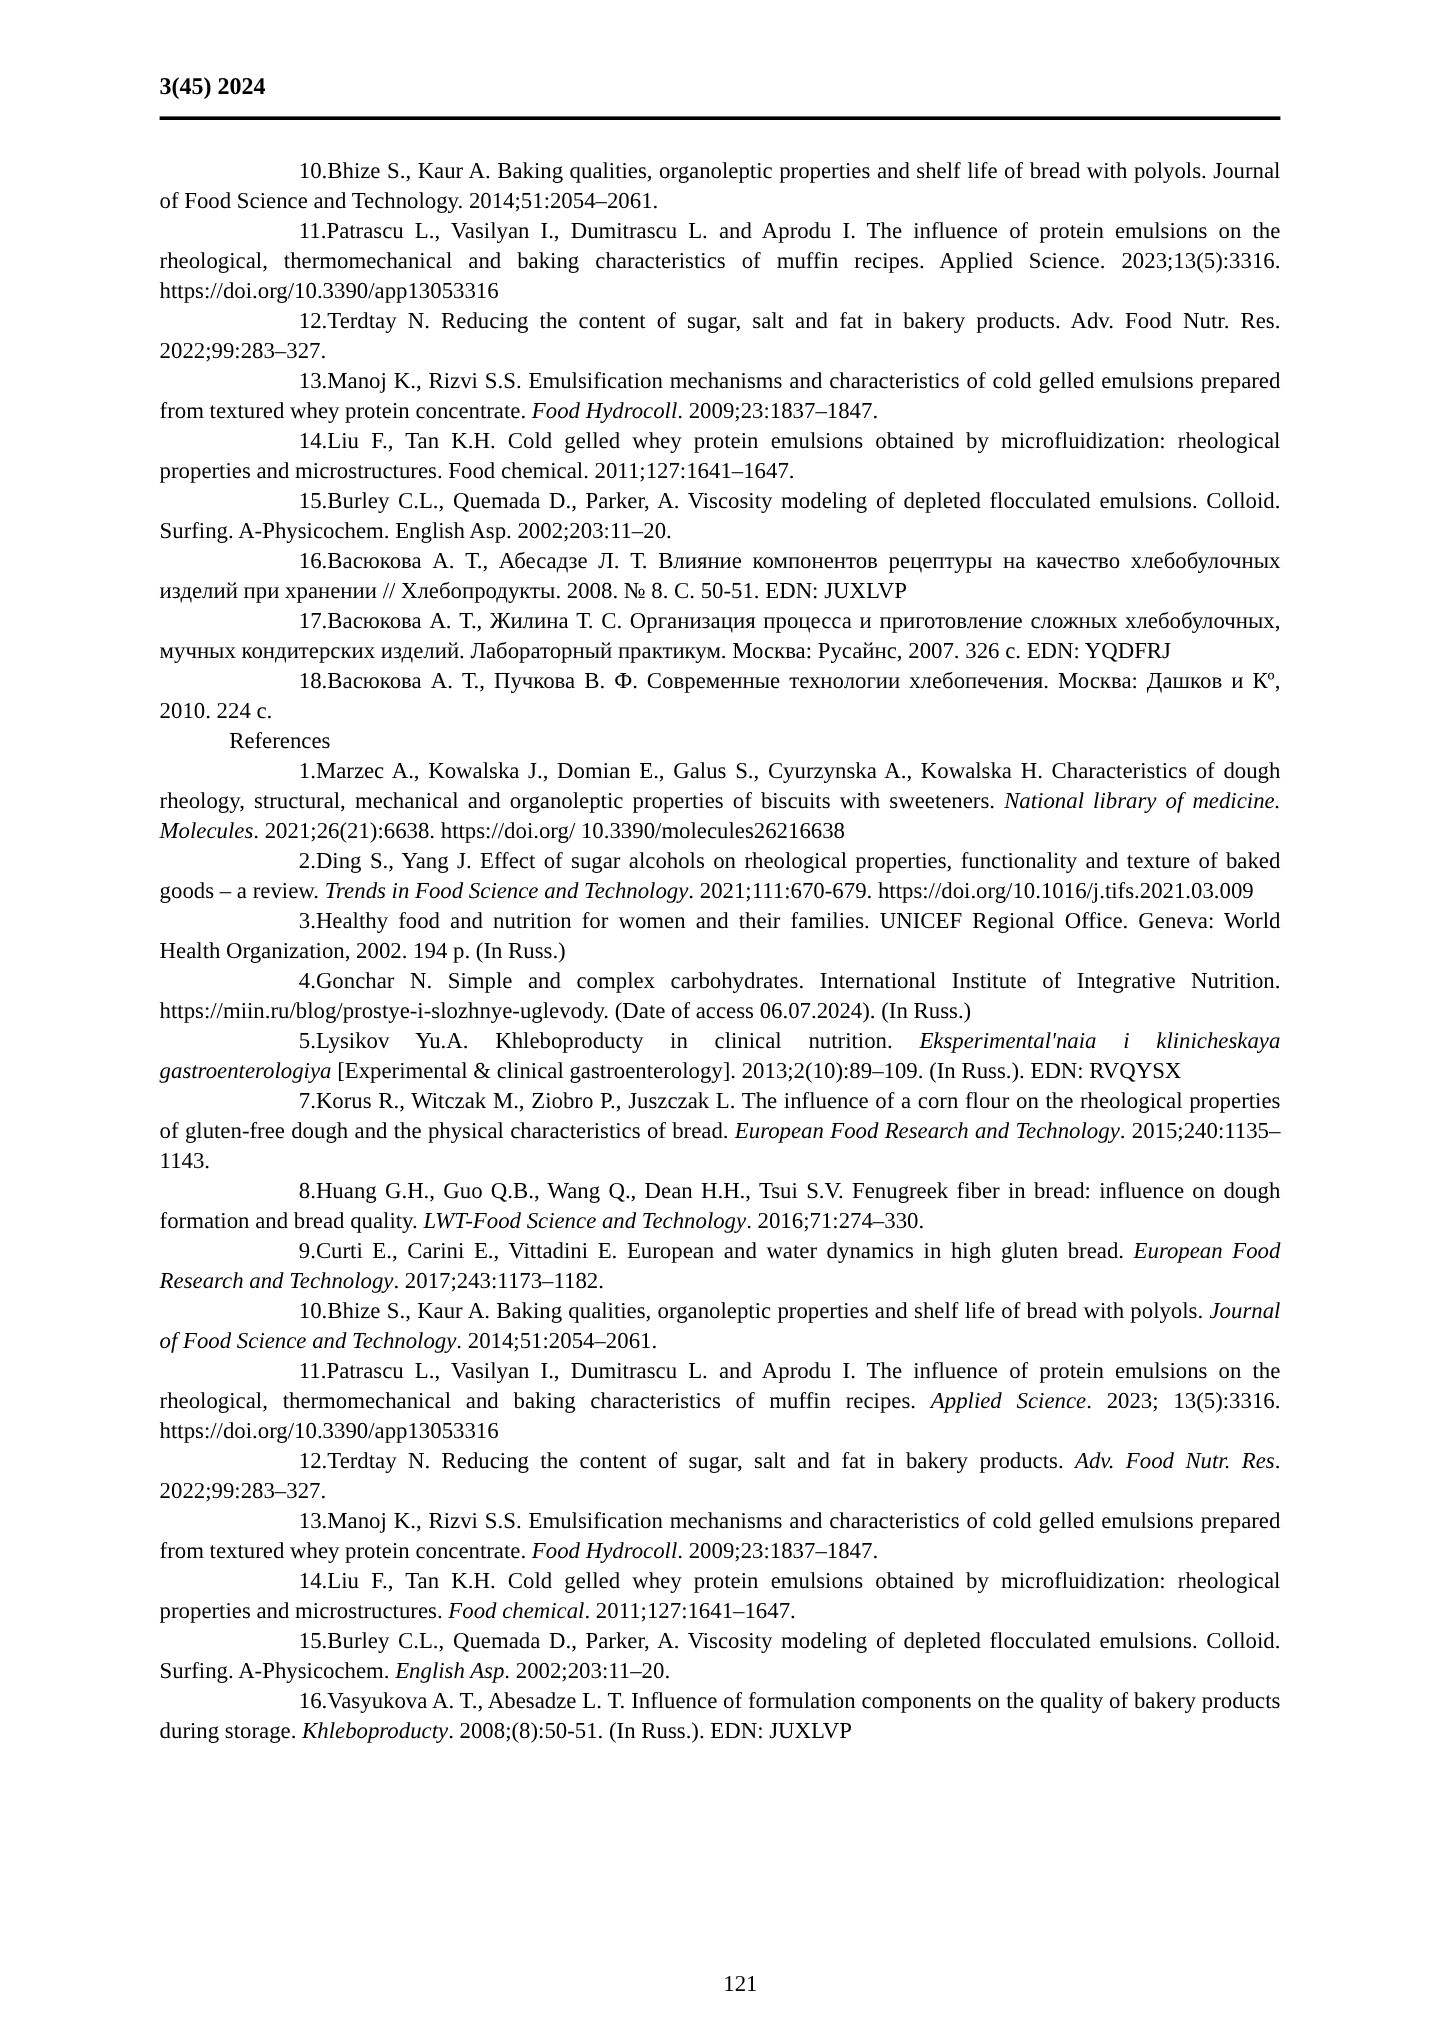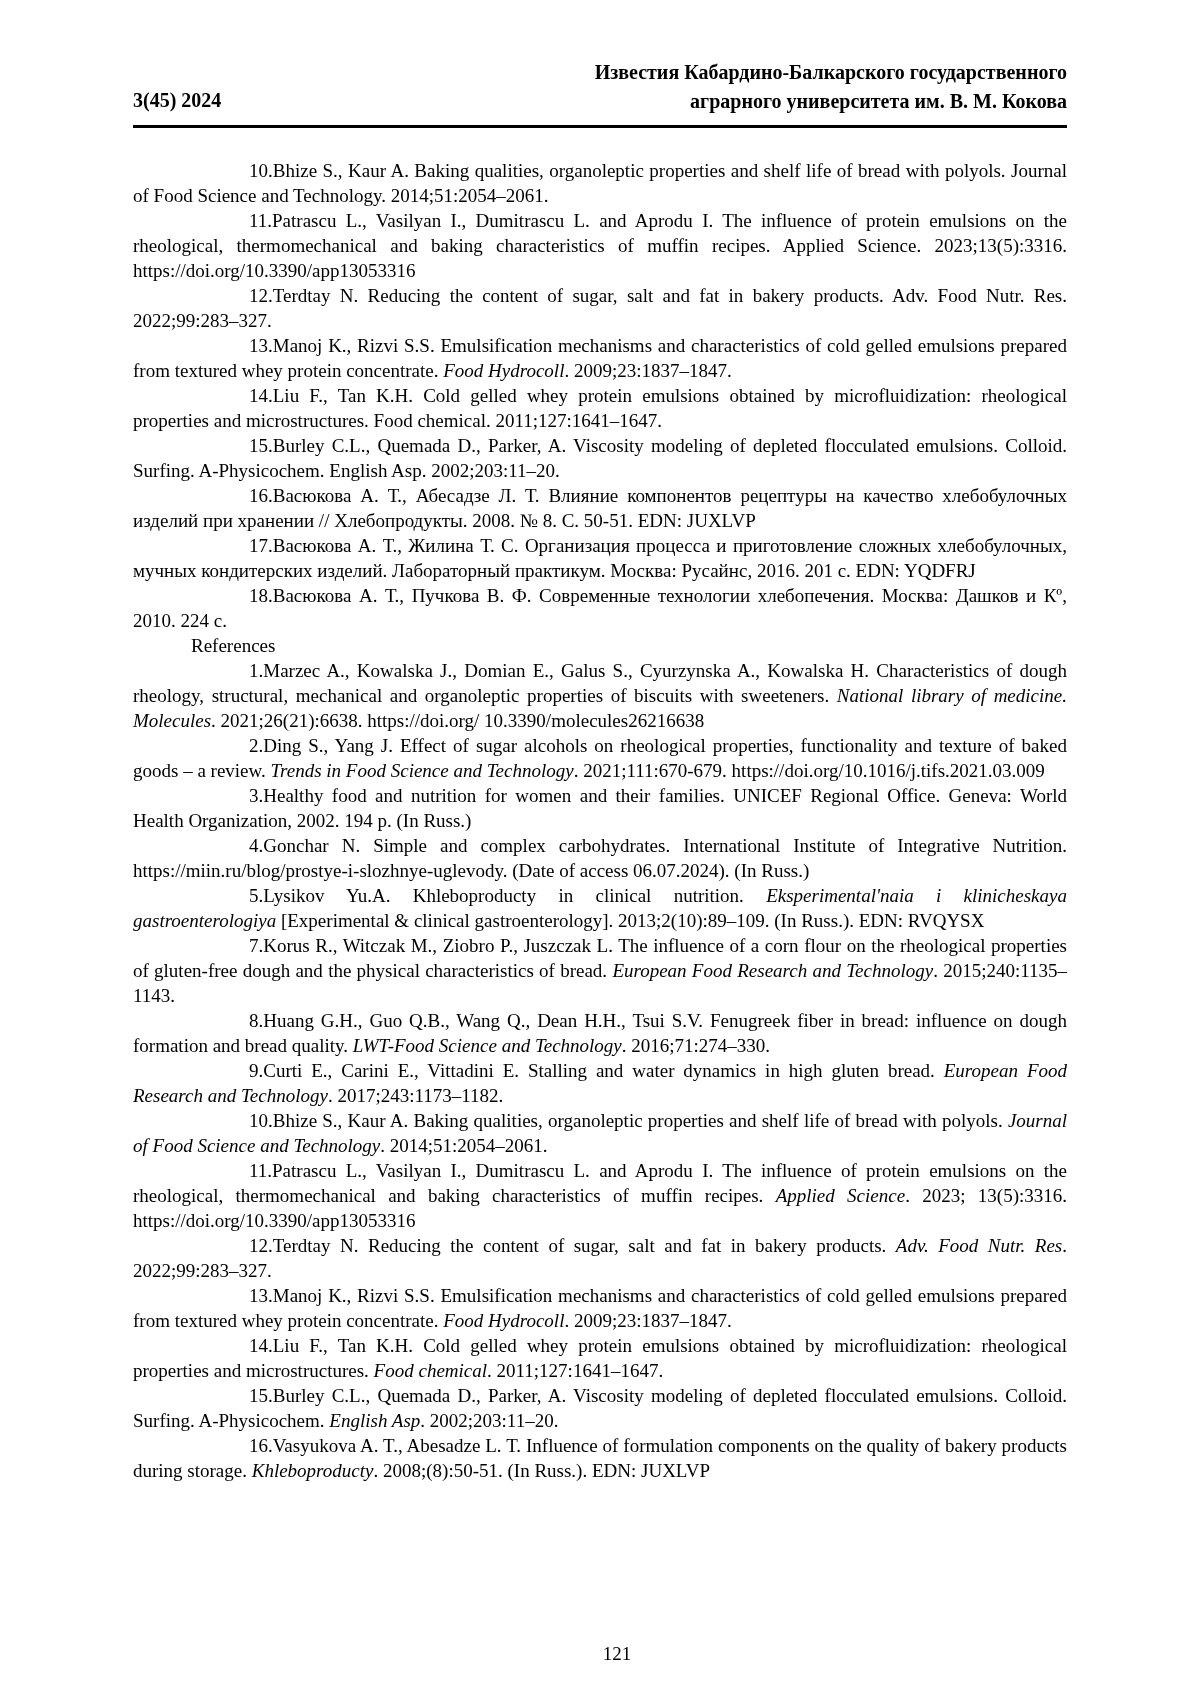--- a/index.html
+++ b/index.html
@@ -76,52 +76,48 @@
   }
 </style>
 </head>
 <body>
 
 <div class="page">
 
   <header>
     <div class="header-row">
       <div class="issue">3(45) 2024</div>
-      <div class="journal">
-        <div>Известия Кабардино-Балкарского государственного</div>
-        <div>аграрного университета им. В. М. Кокова</div>
-      </div>
     </div>
     <hr class="header-rule">
   </header>
 
   <main>
     <div id="list-continued">
         <p class="ref"><span class="num">10.</span><span>Bhize S., Kaur A. Baking qualities, organoleptic properties and shelf life of bread with polyols. Journal of Food Science and Technology. 2014;51:2054–2061.</span></p>
         <p class="ref"><span class="num">11.</span><span>Patrascu L., Vasilyan I., Dumitrascu L. and Aprodu I. The influence of protein emulsions on the rheological, thermomechanical and baking characteristics of muffin recipes. Applied Science. 2023;13(5):3316. https://doi.org/10.3390/app13053316</span></p>
         <p class="ref"><span class="num">12.</span><span>Terdtay N. Reducing the content of sugar, salt and fat in bakery products. Adv. Food Nutr. Res. 2022;99:283–327.</span></p>
         <p class="ref"><span class="num">13.</span><span>Manoj K., Rizvi S.S. Emulsification mechanisms and characteristics of cold gelled emulsions prepared from textured whey protein concentrate. </span><span class="it">Food Hydrocoll</span><span>. 2009;23:1837–1847.</span></p>
         <p class="ref"><span class="num">14.</span><span>Liu F., Tan K.H. Cold gelled whey protein emulsions obtained by microfluidization: rheological properties and microstructures. Food chemical. 2011;127:1641–1647.</span></p>
         <p class="ref"><span class="num">15.</span><span>Burley C.L., Quemada D., Parker, A. Viscosity modeling of depleted flocculated emulsions. Colloid. Surfing. A-Physicochem. English Asp. 2002;203:11–20.</span></p>
         <p class="ref"><span class="num">16.</span><span>Васюкова А. Т., Абесадзе Л. Т. Влияние компонентов рецептуры на качество хлебобулочных изделий при хранении // Хлебопродукты. 2008. № 8. С. 50-51. EDN: JUXLVP</span></p>
-        <p class="ref"><span class="num">17.</span><span>Васюкова А. Т., Жилина Т. С. Организация процесса и приготовление сложных хлебобулочных, мучных кондитерских изделий. Лабораторный практикум. Москва: Русайнс, 2016. 201 с. EDN: YQDFRJ</span></p>
+        <p class="ref"><span class="num">17.</span><span>Васюкова А. Т., Жилина Т. С. Организация процесса и приготовление сложных хлебобулочных, мучных кондитерских изделий. Лабораторный практикум. Москва: Русайнс, 2007. 326 с. EDN: YQDFRJ</span></p>
         <p class="ref"><span class="num">18.</span><span>Васюкова А. Т., Пучкова В. Ф. Современные технологии хлебопечения. Москва: Дашков и Кº, 2010. 224 с.</span></p>
       </div>
 
     <p class="ref refs-heading">References</p>
 
     <div id="list-references">
         <p class="ref"><span class="num">1.</span><span>Marzec A., Kowalska J., Domian E., Galus S., Cyurzynska A., Kowalska H. Characteristics of dough rheology, structural, mechanical and organoleptic properties of biscuits with sweeteners. </span><span class="it">National library of medicine. Molecules</span><span>. 2021;26(21):6638. https://doi.org/ 10.3390/molecules26216638</span></p>
         <p class="ref"><span class="num">2.</span><span>Ding S., Yang J. Effect of sugar alcohols on rheological properties, functionality and texture of baked goods – a review. </span><span class="it">Trends in Food Science and Technology</span><span>. 2021;111:670-679. https://doi.org/10.1016/j.tifs.2021.03.009</span></p>
         <p class="ref"><span class="num">3.</span><span>Healthy food and nutrition for women and their families. UNICEF Regional Office. Geneva: World Health Organization, 2002. 194 p. (In Russ.)</span></p>
         <p class="ref"><span class="num">4.</span><span>Gonchar N. Simple and complex carbohydrates. International Institute of Integrative Nutrition. https://miin.ru/blog/prostye-i-slozhnye-uglevody. (Date of access 06.07.2024). (In Russ.)</span></p>
         <p class="ref"><span class="num">5.</span><span>Lysikov Yu.A. Khleboproducty in clinical nutrition. </span><span class="it">Eksperimental'naia i klinicheskaya gastroenterologiya</span><span> [Experimental &amp; clinical gastroenterology]. 2013;2(10):89–109. (In Russ.). EDN: RVQYSX</span></p>
         <p class="ref"><span class="num">7.</span><span>Korus R., Witczak M., Ziobro P., Juszczak L. The influence of a corn flour on the rheological properties of gluten-free dough and the physical characteristics of bread. </span><span class="it">European Food Research and Technology</span><span>. 2015;240:1135–1143.</span></p>
         <p class="ref"><span class="num">8.</span><span>Huang G.H., Guo Q.B., Wang Q., Dean H.H., Tsui S.V. Fenugreek fiber in bread: influence on dough formation and bread quality. </span><span class="it">LWT-Food Science and Technology</span><span>. 2016;71:274–330.</span></p>
-        <p class="ref"><span class="num">9.</span><span>Curti E., Carini E., Vittadini E. Stalling and water dynamics in high gluten bread. </span><span class="it">European Food Research and Technology</span><span>. 2017;243:1173–1182.</span></p>
+        <p class="ref"><span class="num">9.</span><span>Curti E., Carini E., Vittadini E. European and water dynamics in high gluten bread. </span><span class="it">European Food Research and Technology</span><span>. 2017;243:1173–1182.</span></p>
         <p class="ref"><span class="num">10.</span><span>Bhize S., Kaur A. Baking qualities, organoleptic properties and shelf life of bread with polyols. </span><span class="it">Journal of Food Science and Technology</span><span>. 2014;51:2054–2061.</span></p>
         <p class="ref"><span class="num">11.</span><span>Patrascu L., Vasilyan I., Dumitrascu L. and Aprodu I. The influence of protein emulsions on the rheological, thermomechanical and baking characteristics of muffin recipes. </span><span class="it">Applied Science</span><span>. 2023; 13(5):3316. https://doi.org/10.3390/app13053316</span></p>
         <p class="ref"><span class="num">12.</span><span>Terdtay N. Reducing the content of sugar, salt and fat in bakery products. </span><span class="it">Adv. Food Nutr. Res</span><span>. 2022;99:283–327.</span></p>
         <p class="ref"><span class="num">13.</span><span>Manoj K., Rizvi S.S. Emulsification mechanisms and characteristics of cold gelled emulsions prepared from textured whey protein concentrate. </span><span class="it">Food Hydrocoll</span><span>. 2009;23:1837–1847.</span></p>
         <p class="ref"><span class="num">14.</span><span>Liu F., Tan K.H. Cold gelled whey protein emulsions obtained by microfluidization: rheological properties and microstructures. </span><span class="it">Food chemical</span><span>. 2011;127:1641–1647.</span></p>
         <p class="ref"><span class="num">15.</span><span>Burley C.L., Quemada D., Parker, A. Viscosity modeling of depleted flocculated emulsions. Colloid. Surfing. A-Physicochem. </span><span class="it">English Asp</span><span>. 2002;203:11–20.</span></p>
         <p class="ref"><span class="num">16.</span><span>Vasyukova A. T., Abesadze L. T. Influence of formulation components on the quality of bakery products during storage. </span><span class="it">Khleboproducty</span><span>. 2008;(8):50-51. (In Russ.). EDN: JUXLVP</span></p>
       </div>
   </main>
 

